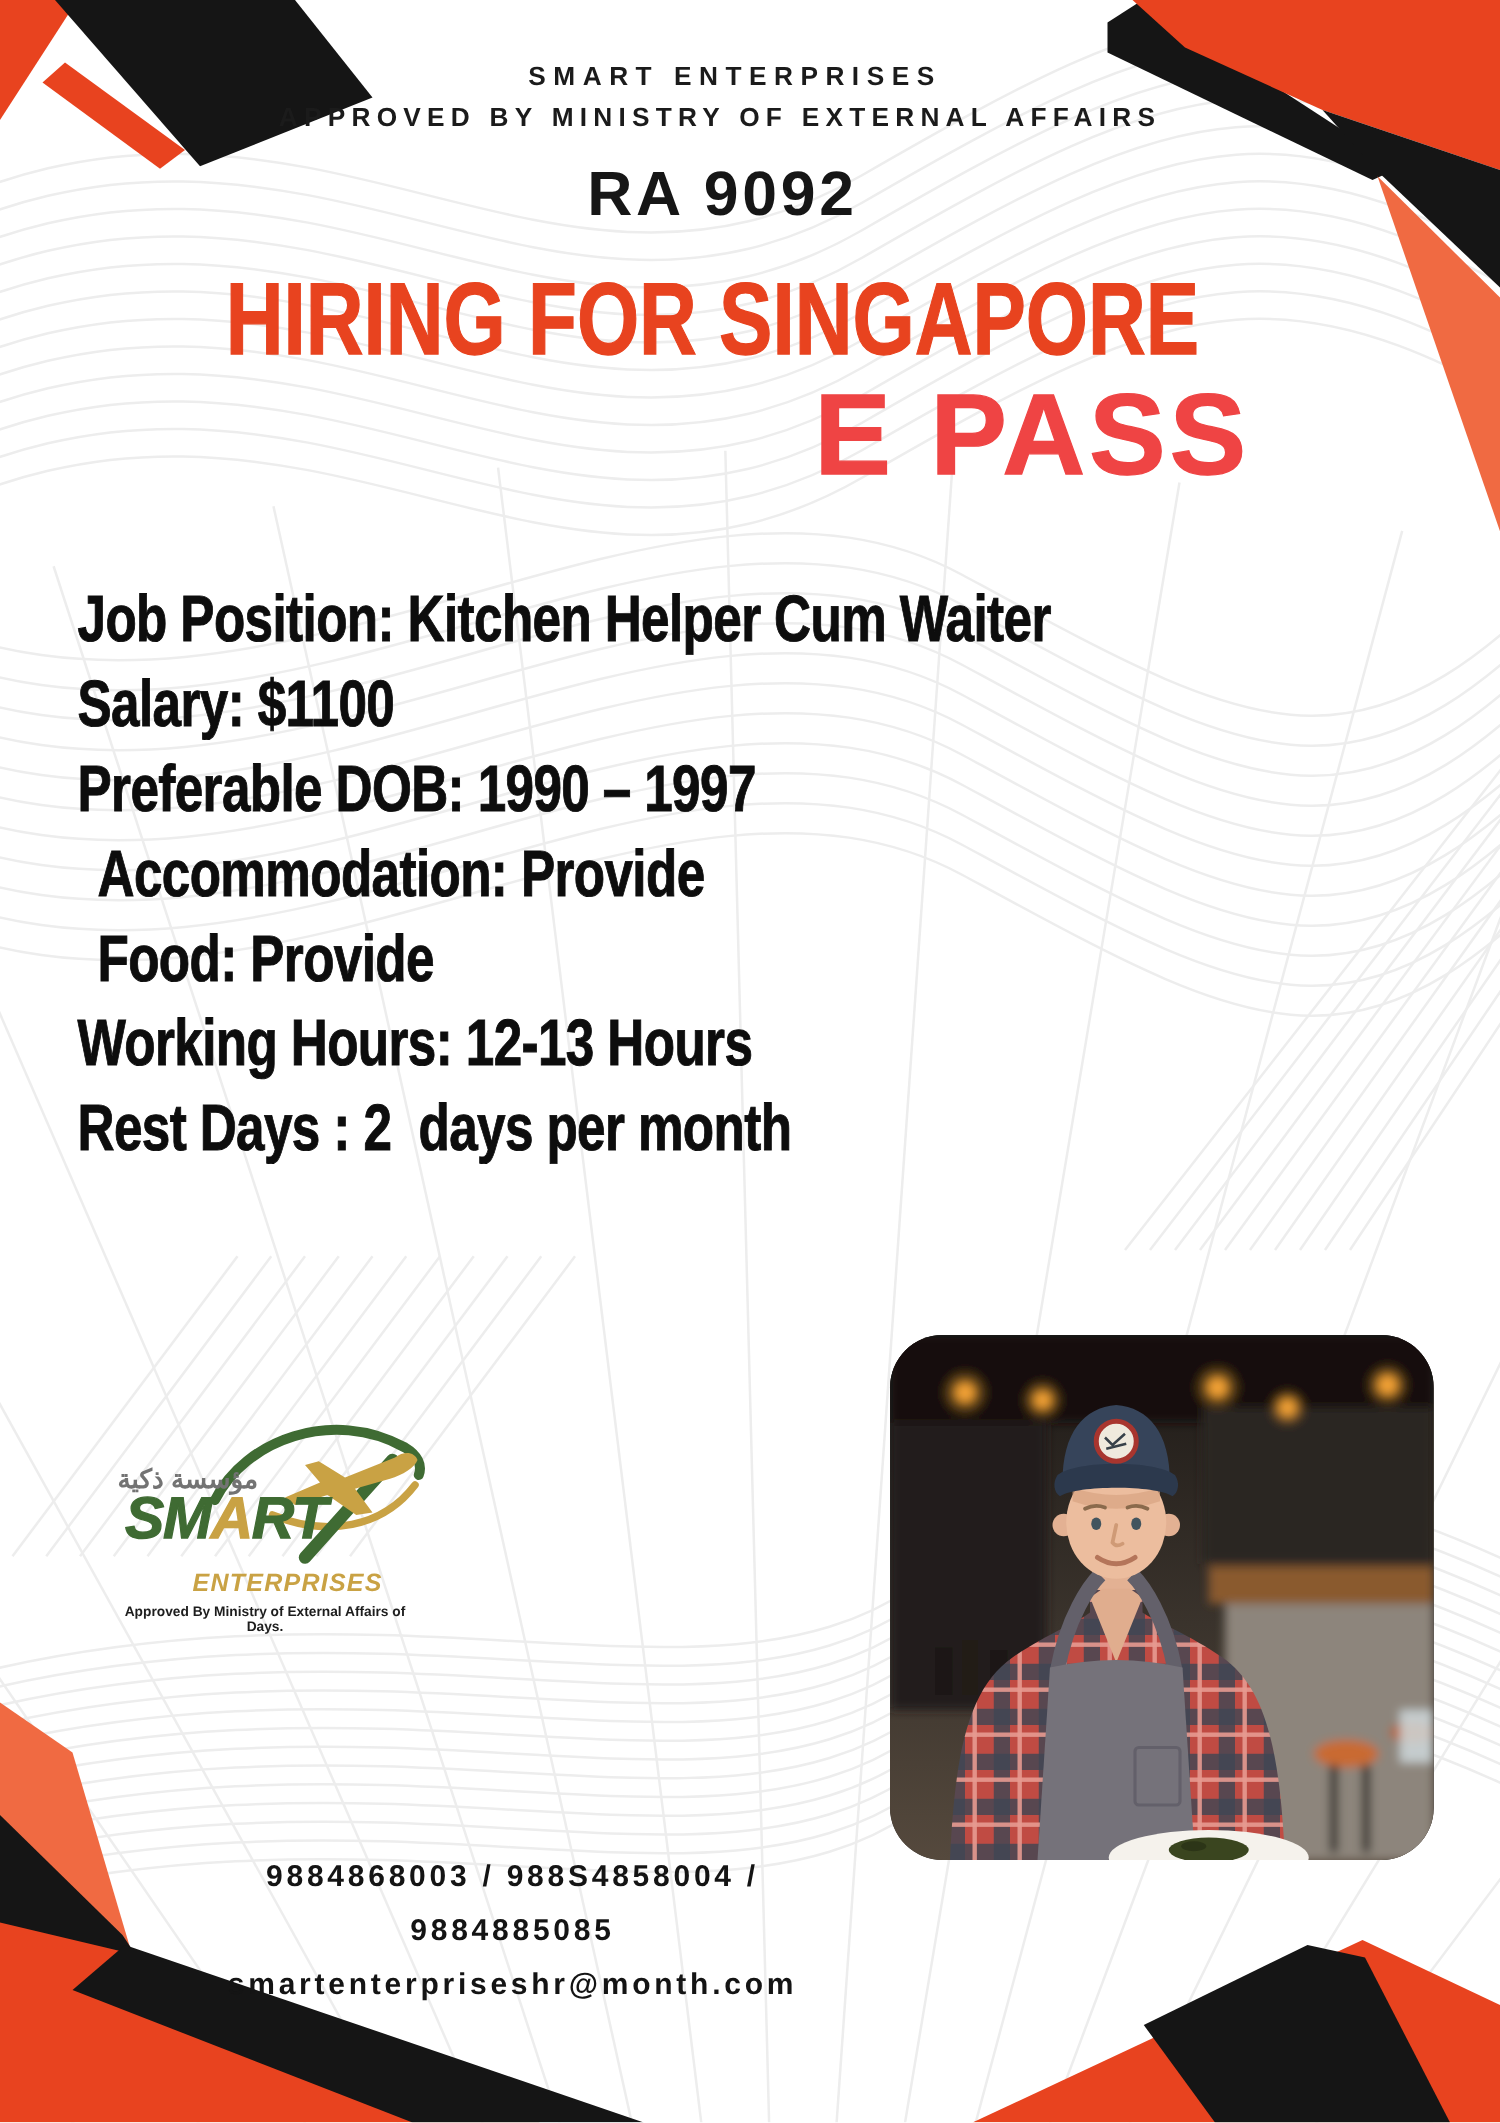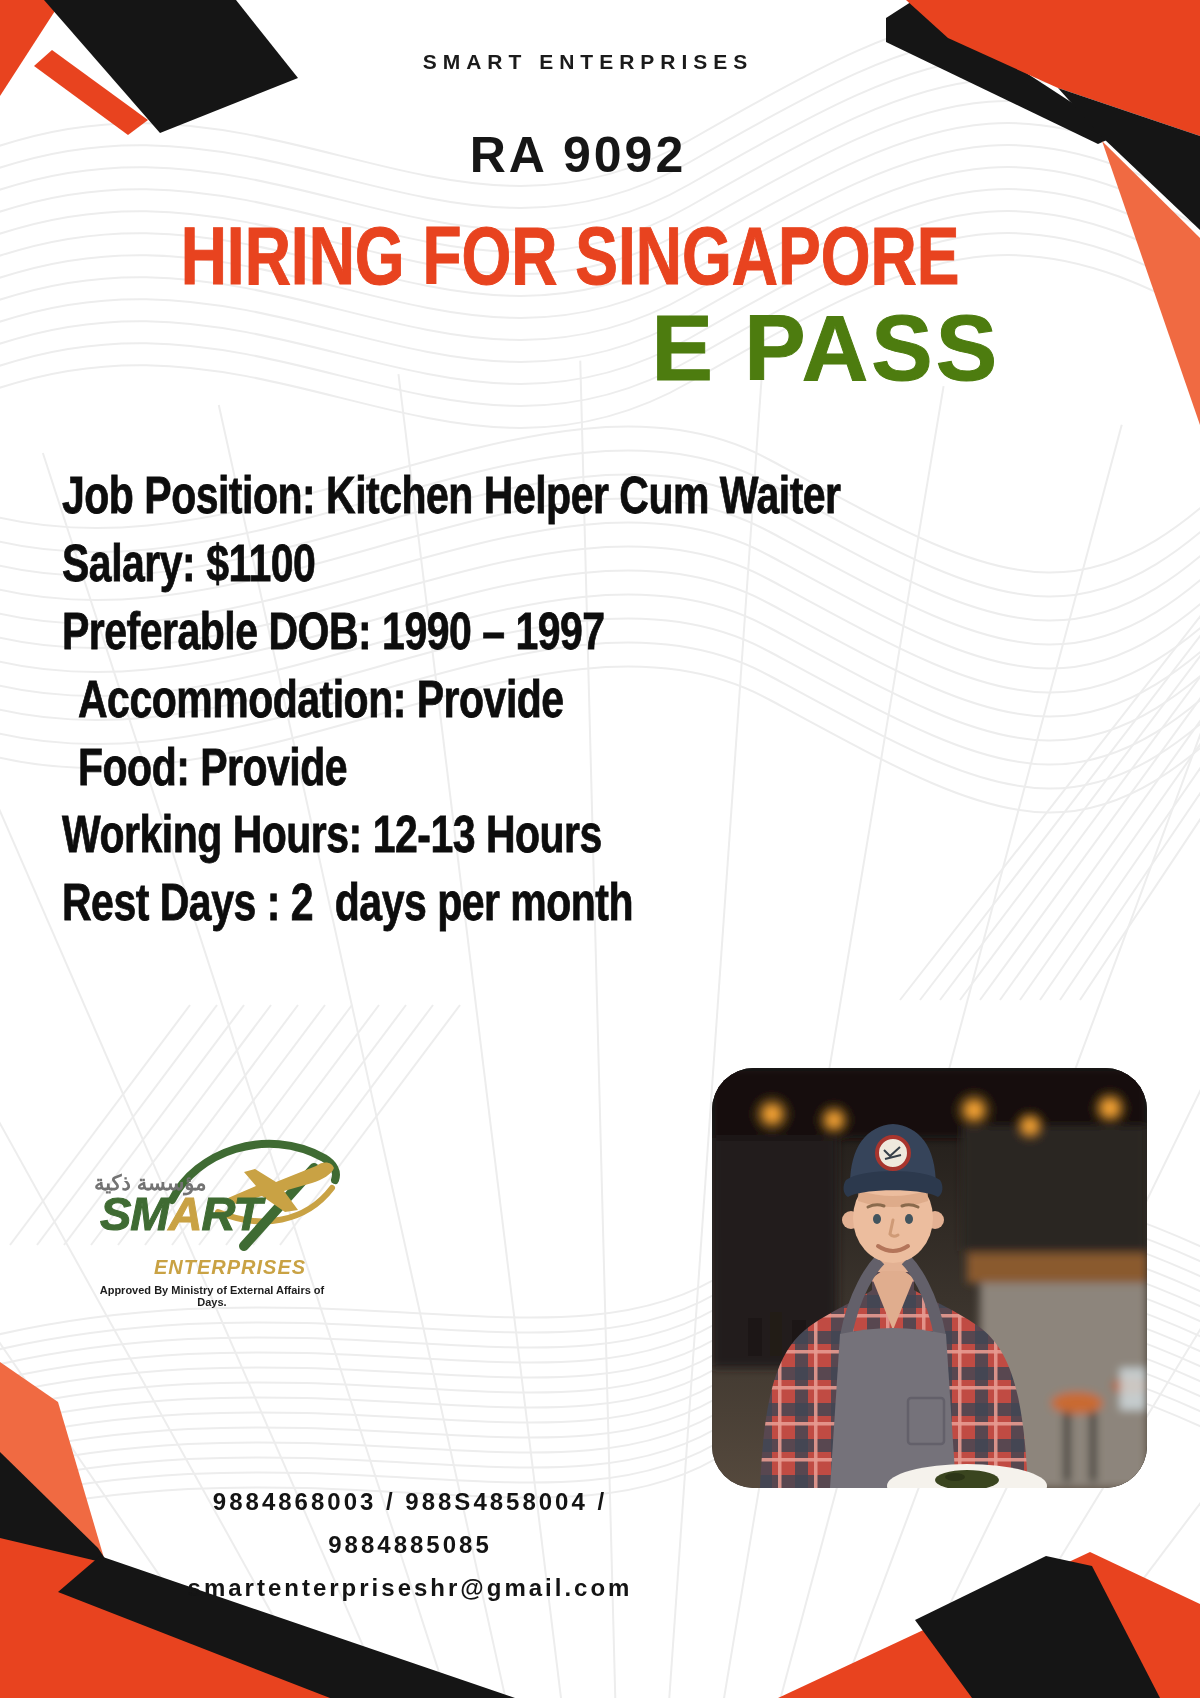--- a/index.html
+++ b/index.html
@@ -25,21 +25,21 @@
   .approval{top:83px;font-size:21px;letter-spacing:5px;padding-right:48px;}
   .license{top:126px;font-size:50px;letter-spacing:3px;padding-right:44px;color:#161616;}
   .title{
     position:absolute;top:208px;left:0;width:100%;box-sizing:border-box;padding-right:60px;
     text-align:center;font-size:64px;font-weight:bold;color:var(--orange);
     letter-spacing:0px;transform:scaleY(1.28);transform-origin:50% 0;
     -webkit-text-stroke:0.8px currentColor;
   }
   .passtype{
     position:absolute;top:296px;right:200px;font-size:92px;font-weight:bold;
-    color:#4d7c0f;letter-spacing:3px;-webkit-text-stroke:1px currentColor;
+    color:#ef4444;letter-spacing:3px;-webkit-text-stroke:1px currentColor;
   }
   .details{
     position:absolute;top:462px;left:62px;right:28px;
     font-size:41px;line-height:53px;font-weight:bold;color:#0d0d0d;
     letter-spacing:-0.5px;transform:scaleY(1.28);transform-origin:0 0;
     -webkit-text-stroke:0.6px currentColor;
   }
   .details .line{white-space:pre-wrap;}
   .details .line.indent{padding-left:16px;}
   .photo{
@@ -161,20 +161,21 @@
     <polygon class="fill-salmon" points="0,1362 58,1402 104,1558 0,1468"></polygon>
     <polygon class="fill-ink" points="0,1452 98,1548 114,1572 0,1550"></polygon>
     <polygon class="fill-orange" points="0,1538 118,1566 432,1698 0,1698"></polygon>
     <polygon class="fill-ink" points="100,1556 515,1698 330,1698 58,1592"></polygon>
 
     <polygon class="fill-orange" points="778,1698 1090,1552 1200,1604 1200,1698"></polygon>
     <polygon class="fill-ink" points="1046,1556 1092,1566 1160,1698 972,1698 915,1620"></polygon>
   </svg>
 
   <div class="center-line company">SMART ENTERPRISES</div>
+  <div class="center-line approval">APPROVED BY MINISTRY OF EXTERNAL AFFAIRS</div>
   <div class="center-line license">RA 9092</div>
 
   <div class="title">HIRING FOR SINGAPORE</div>
   <div class="passtype">E PASS</div>
 
   <div class="details">
     <div class="line">Job Position: Kitchen Helper Cum Waiter</div>
     <div class="line">Salary: $1100</div>
     <div class="line">Preferable DOB: 1990 – 1997</div>
     <div class="line indent">Accommodation: Provide</div>
@@ -270,16 +271,16 @@
         <ellipse cx="255" cy="418" rx="80" ry="22" fill="#f5f2ec"></ellipse>
         <ellipse cx="255" cy="412" rx="32" ry="10" fill="#3a451f"></ellipse>
         <ellipse cx="243" cy="409" rx="10" ry="4" fill="#2c3517"></ellipse>
       </g>
     </svg>
   </div>
 
   <div class="contact">
     <div>9884868003 / 988S4858004 /</div>
     <div>9884885085</div>
-    <div>smartenterpriseshr@gmail.com</div>
+    <div>smartenterpriseshr@month.com</div>
   </div>
 
 </div>
 
 </body></html>

